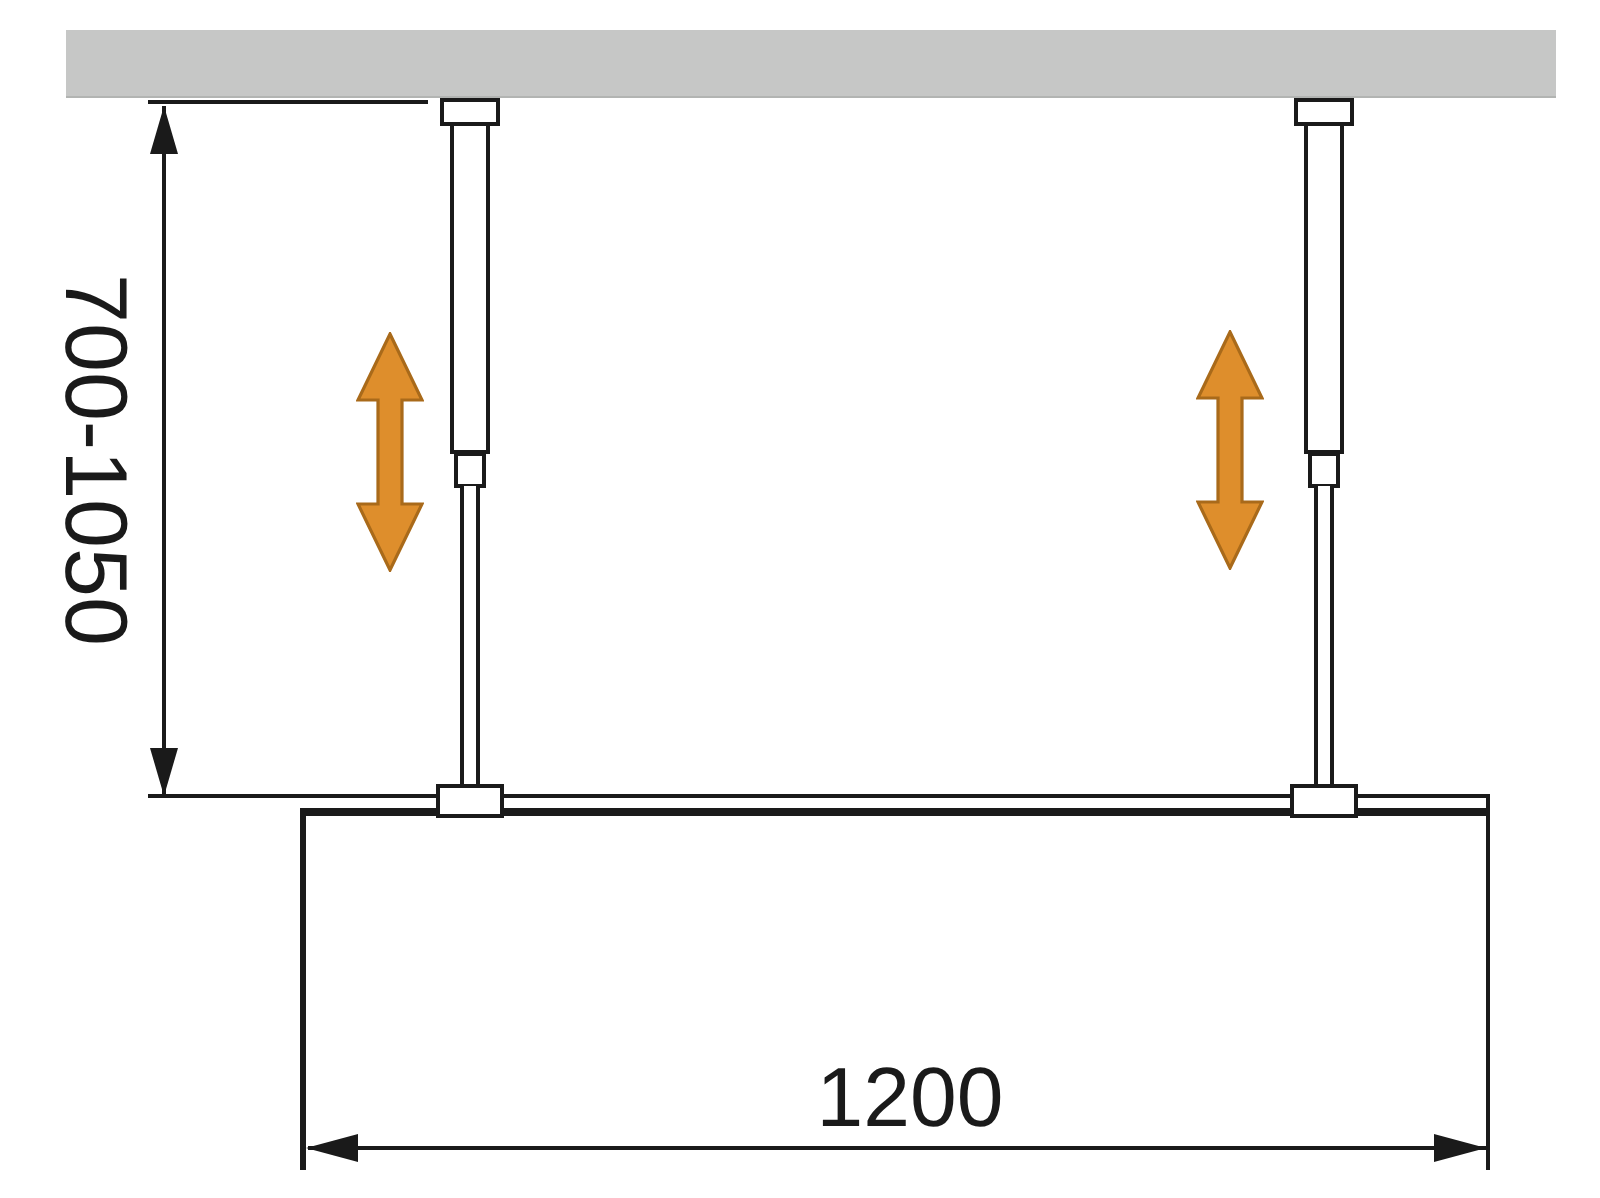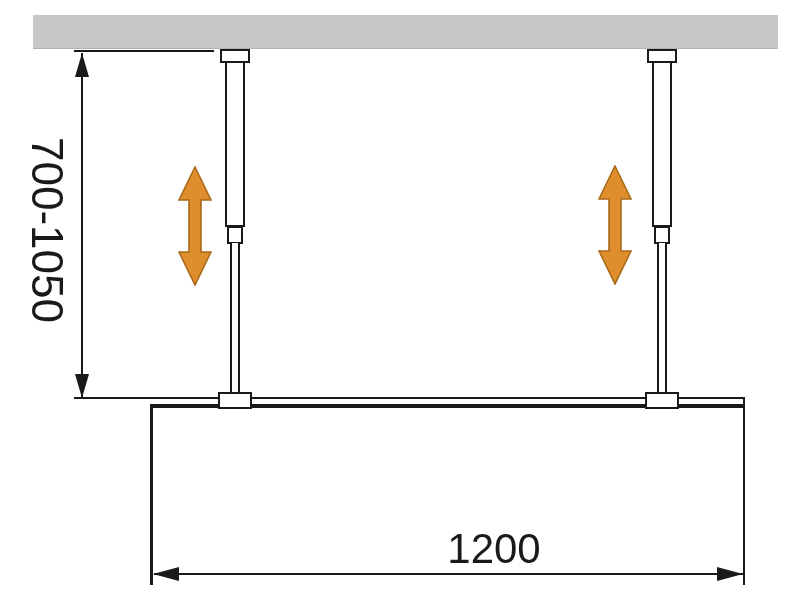--- a/index.html
+++ b/index.html
@@ -37,21 +37,20 @@
   .dim-label{white-space:nowrap;font-weight:400;letter-spacing:0;}
   .dim-label.vertical{
     left:47px;top:230px;
     font-size:44px;
     transform:translate(-50%,-50%) rotate(90deg);
   }
   .dim-label.horizontal{
     left:455px;top:549px;
     font-size:42px;
     transform:translate(-50%,-50%);
-    margin-left:39px;
   }
 
   
   .adjust-arrow polygon{fill:#de8e2c;stroke:#a96a1a;stroke-width:1.6;stroke-linejoin:miter;}
 
   .z1{z-index:1}.z2{z-index:2}.z3{z-index:3}
 </style>
 </head>
 <body>
 

